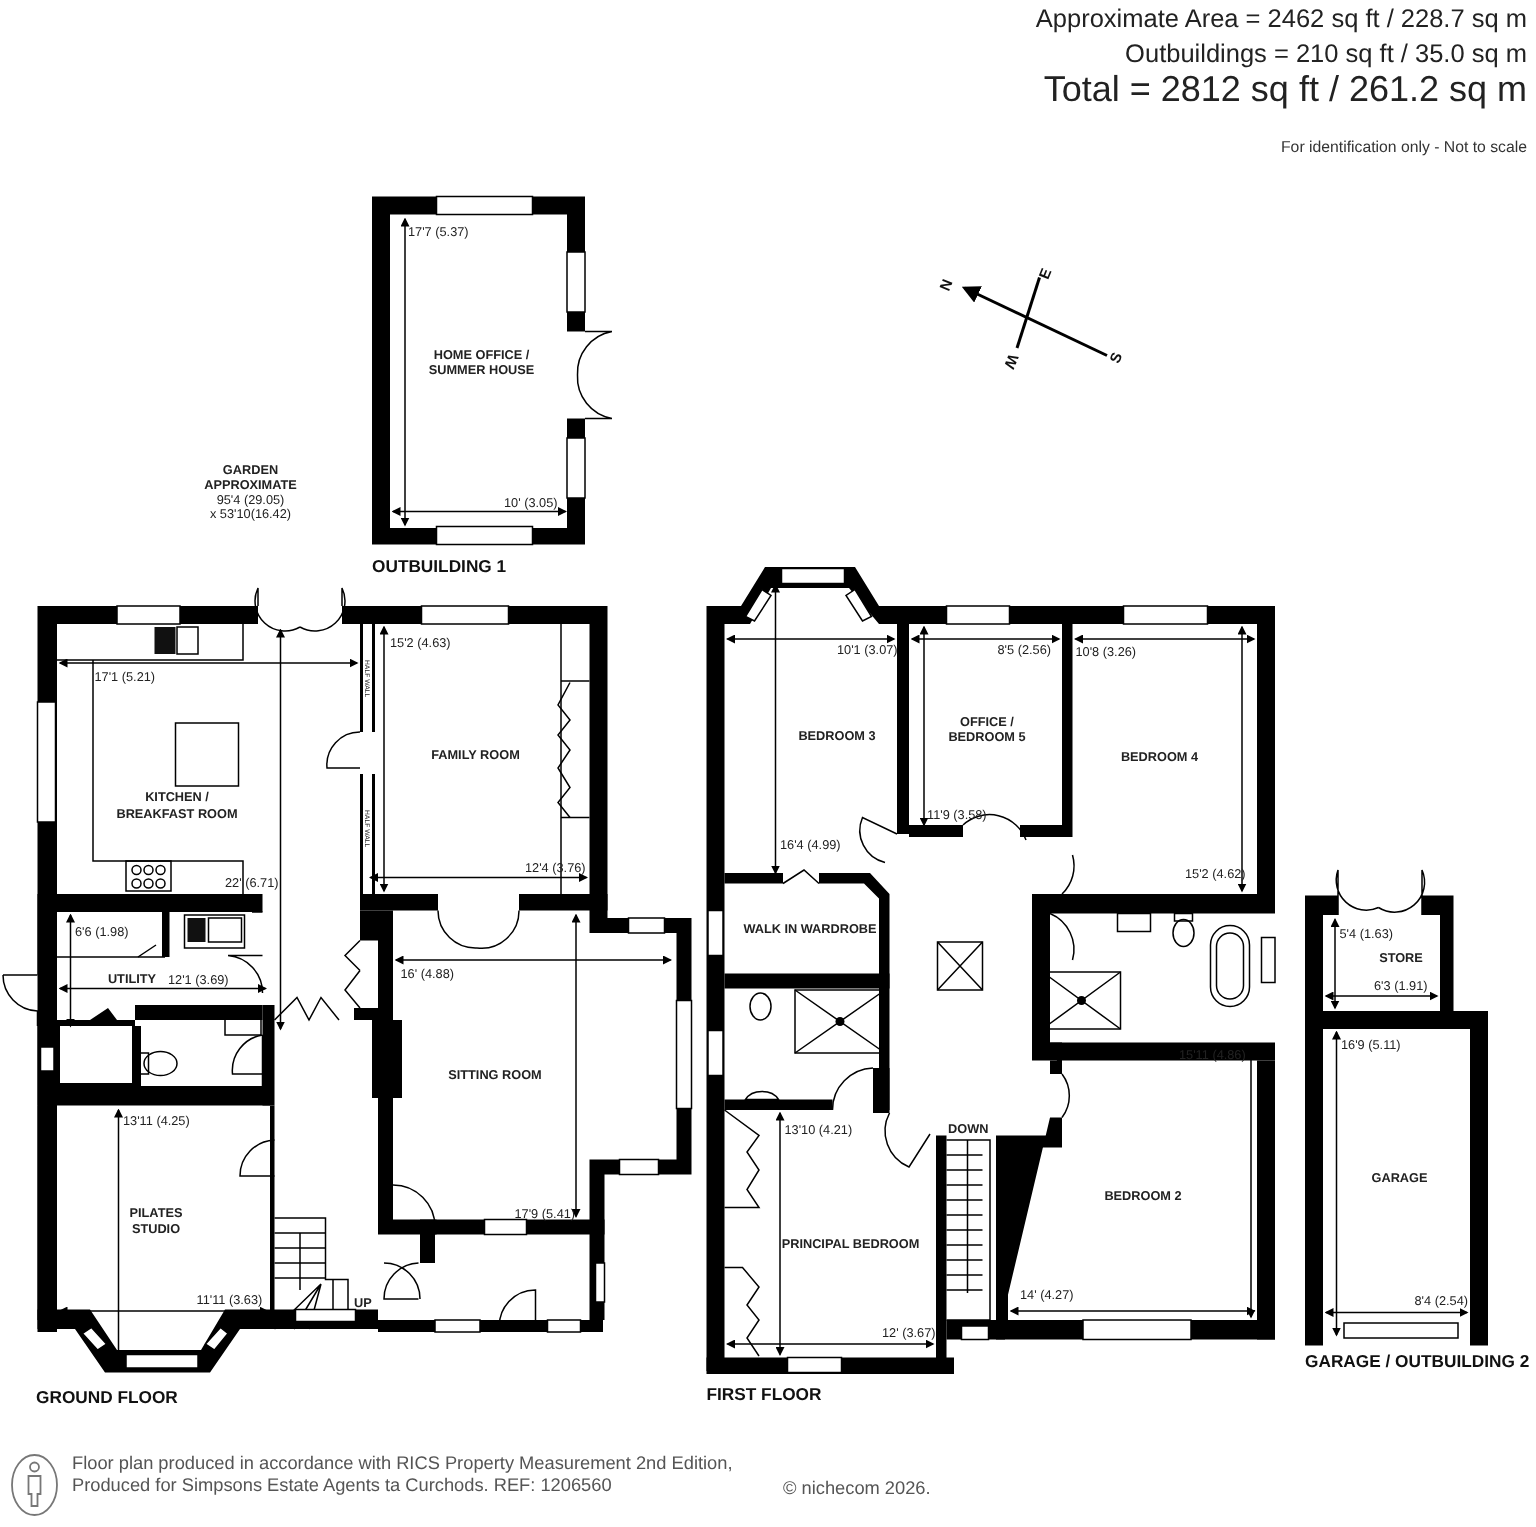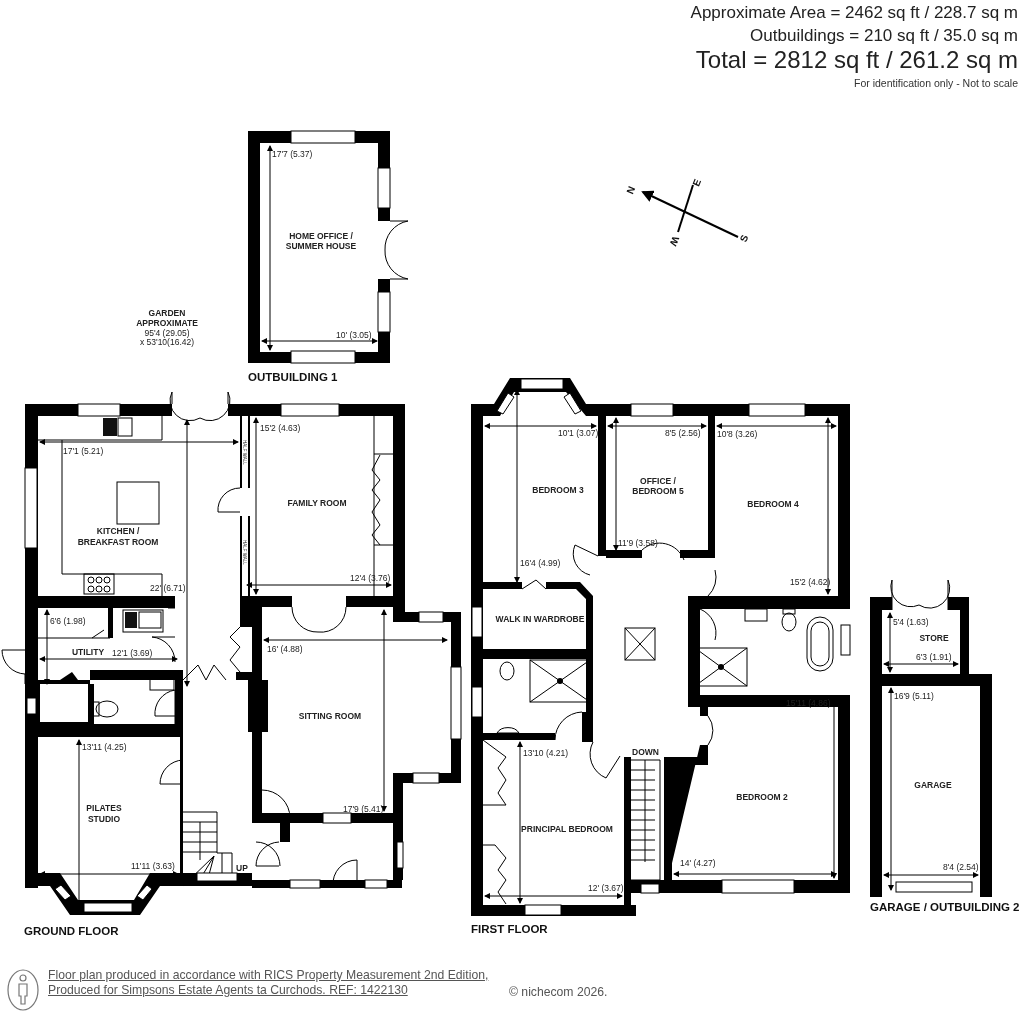--- a/index.html
+++ b/index.html
@@ -1,35 +1,35 @@
 <!DOCTYPE html>
 <html><head>
 <meta charset="utf-8">
 <style>
   html, body { margin: 0; padding: 0; background: #ffffff; }
   body { width: 1024px; height: 1018px; position: relative; overflow: hidden; font-family: "Liberation Sans", sans-serif; color: #222; }
   .area-block { position: absolute; right: 6px; top: 2px; text-align: right; color: #222; }
   .area-line { font-size: 17px; line-height: 22.5px; display: block; }
   .area-line.total { margin-top: 2px; font-size: 24px; }
-  .area-note { font-size: 10.5px; display: block; margin-top: 5px; color: #333; }
+  .area-note { font-size: 10.5px; display: block; margin-top: 20px; color: #333; }
   svg.plan { position: absolute; left: 0; top: 0; }
   .wall { fill: #000; }
   .win { fill: #fff; stroke: #000; stroke-width: 1; }
   .thin { fill: none; stroke: #000; stroke-width: 1; }
   .dim { stroke: #000; stroke-width: 1; fill: none; }
   .room-label { font-family: "Liberation Sans", sans-serif; font-size: 8.5px; font-weight: bold; fill: #222; text-anchor: middle; }
   .dim-label { font-family: "Liberation Sans", sans-serif; font-size: 8.5px; fill: #222; }
   .floor-label { font-family: "Liberation Sans", sans-serif; font-size: 11.5px; font-weight: bold; fill: #111; }
   .compass-label { font-family: "Liberation Sans", sans-serif; font-size: 10px; font-weight: bold; fill: #111; }
   .hw-label { font-family: "Liberation Sans", sans-serif; font-size: 4.5px; fill: #222; }
   .footer { position: absolute; left: 6px; top: 968px; display: flex; align-items: flex-start; }
   .footer-icon { width: 34px; height: 44px; margin-right: 8px; }
   .footer-text { font-size: 12.2px; line-height: 15px; color: #555; }
-  .footer-text span { display: block; text-decoration: underline; }
-  .footer-copy { position: absolute; left: 503px; top: 17px; font-size: 12.2px; color: #555; white-space: nowrap; }
+  .footer-text span { display: block; }
+  .footer-copy { position: absolute; left: 516px; top: 17px; font-size: 12.2px; color: #555; white-space: nowrap; }
 </style>
 </head>
 <body>
 
 <div class="area-block">
   <span class="area-line">Approximate Area = 2462 sq ft / 228.7 sq m</span>
   <span class="area-line">Outbuildings = 210 sq ft / 35.0 sq m</span>
   <span class="area-line total">Total = 2812 sq ft / 261.2 sq m</span>
   <span class="area-note">For identification only - Not to scale</span>
 </div>
@@ -321,16 +321,16 @@
 </svg>
 
 <div class="footer">
   <svg class="footer-icon" viewBox="0 0 34 44">
     <ellipse cx="17" cy="22" rx="15" ry="20" fill="none" stroke="#777" stroke-width="1.2"></ellipse>
     <circle cx="17" cy="10" r="3" fill="none" stroke="#777" stroke-width="1.2"></circle>
     <path d="M13,16 H21 V28 H19 V36 H15 V28 H13 Z" fill="none" stroke="#777" stroke-width="1.2"></path>
   </svg>
   <div class="footer-text">
     <span>Floor plan produced in accordance with RICS Property Measurement 2nd Edition,</span>
-    <span>Produced for Simpsons Estate Agents ta Curchods.   REF:  1422130</span>
+    <span>Produced for Simpsons Estate Agents ta Curchods.   REF:  1206560</span>
   </div>
   <span class="footer-copy">© nichecom 2026.</span>
 </div>
 
 </body></html>

